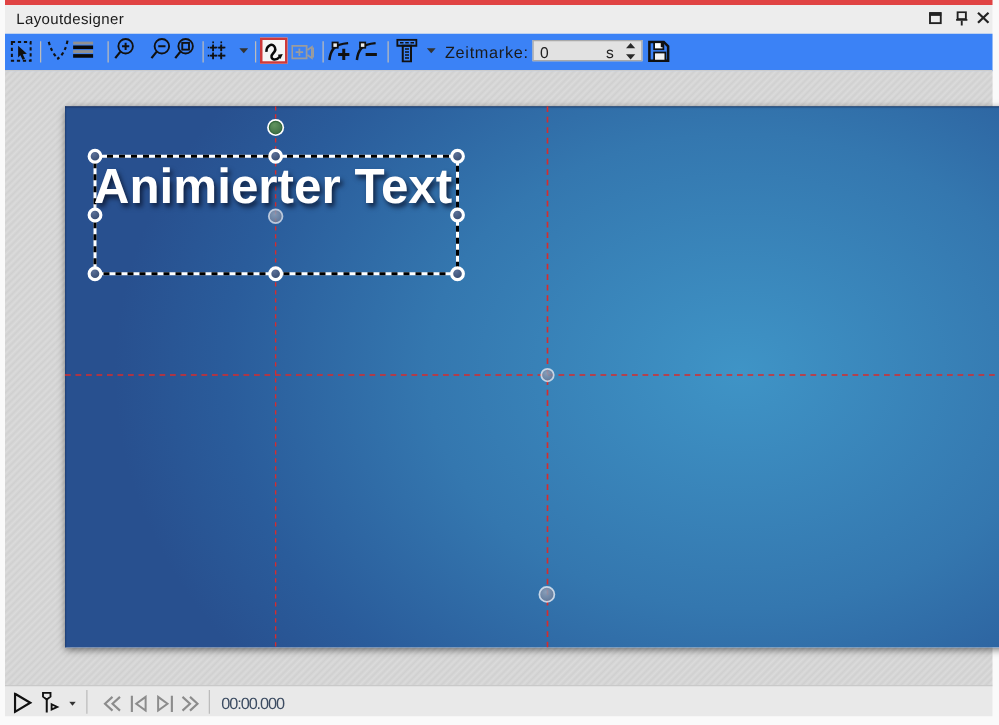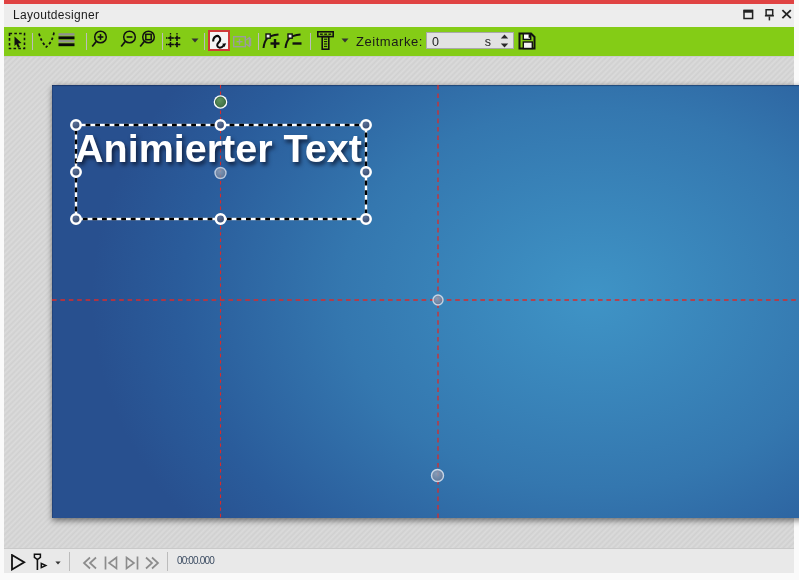--- a/index.html
+++ b/index.html
@@ -1,21 +1,21 @@
 <!DOCTYPE html>
 <html><head>
 <meta charset="utf-8">
 <style>
   html,body{margin:0;padding:0;}
   body{width:799px;height:580px;overflow:hidden;font-family:"Liberation Sans",sans-serif;background:#fafafa;}
   .abs{position:absolute;}
   #panel{position:absolute;left:4px;top:0;width:790px;height:516px;background:#ededed;}
   #redbar{position:absolute;left:0;top:0;width:790px;height:4px;background:#e04343;}
   #title{position:absolute;left:9px;top:8px;font-size:12px;color:#1a1a1a;}
-  #toolbar{position:absolute;left:0;top:27px;width:790px;height:29px;background:#84cc16;border-bottom:1px solid #cccccc;}
+  #toolbar{position:absolute;left:0;top:27px;width:790px;height:29px;background:#3b82f6;border-bottom:1px solid #cccccc;}
   #stripes{position:absolute;left:0;top:57px;width:790px;height:491px;
     background:repeating-linear-gradient(135deg,#dbdbdb 0px,#d0d0d0 2px,#dbdbdb 4px);}
   #canvas{position:absolute;left:10px;top:28px;width:771px;height:433px;
     background:radial-gradient(ellipse 500px 380px at 70% 49%, #3f94c6 0%, #3477af 50%, #2a5c9b 82%, #28508f 100%);
     box-shadow:inset 0 1px 1px rgba(10,25,60,0.45), inset 1px 0 0 rgba(20,40,80,0.25), 0 3px 6px rgba(0,0,0,0.40), 2px 0 5px rgba(0,0,0,0.18);margin-left:38px;}
   #botbar{position:absolute;left:0;top:548px;width:790px;height:24px;background:#e9e9e9;border-top:1px solid #c9c9c9;}
   .sep{position:absolute;width:1px;background:#bcbcbc;}
   .tsep{top:6px;height:17px;}
 </style>
 </head>
@@ -230,15 +230,15 @@
       </svg>
       <svg class="abs" style="left:120px;top:7px" width="16" height="14" viewBox="0 0 16 14">
         <line x1="13.5" y1="0.5" x2="13.5" y2="13.5" stroke="#8c8c8c" stroke-width="1.7"></line>
         <path d="M2.5 1.5 L10 7 L2.5 12.5 Z" fill="none" stroke="#8c8c8c" stroke-width="1.6"></path>
       </svg>
       <svg class="abs" style="left:140px;top:7px" width="16" height="14" viewBox="0 0 16 14">
         <path d="M2 1.5 L8 7 L2 12.5" fill="none" stroke="#8c8c8c" stroke-width="1.7"></path>
         <path d="M8 1.5 L14 7 L8 12.5" fill="none" stroke="#8c8c8c" stroke-width="1.7"></path>
       </svg>
       <div class="sep" style="left:163px;top:3px;height:19px;"></div>
-      <span class="abs" style="left:173px;top:6px;font-size:10px;letter-spacing:-0.85px;color:#3c4c62;text-align:center;">00:00.000</span>
+      <span class="abs" style="left:173px;top:6px;font-size:13px;letter-spacing:-0.85px;color:#3c4c62;text-align:center;">00:00.000</span>
     </div>
   </div>
 
 </body></html>

